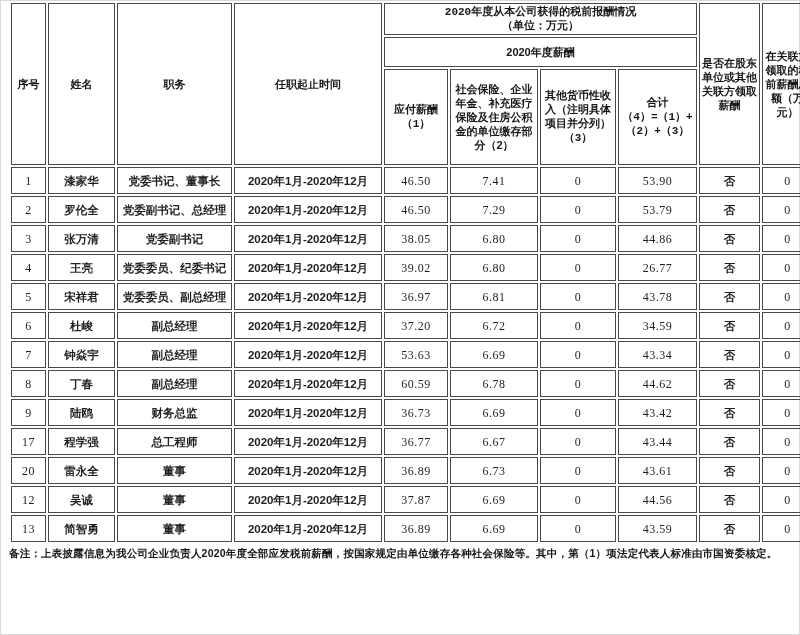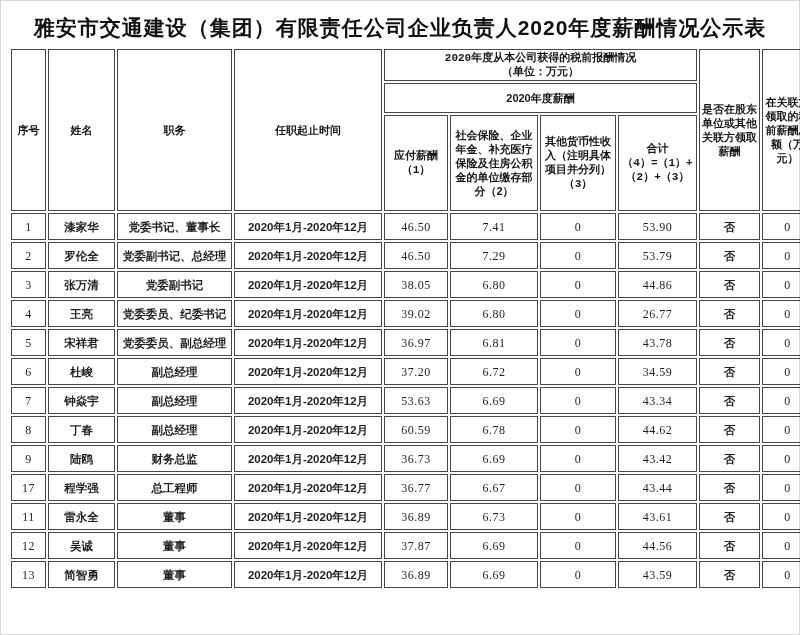--- a/index.html
+++ b/index.html
@@ -71,21 +71,20 @@
     color: #151515;
     padding: 3px 0 0 0;
     letter-spacing: 0.2px;
     white-space: nowrap;
   }
 </style>
 </head>
 <body>
 
 <div class="page">
-  <div class="page-title">雅安市交通建设（集团）有限责任公司企业负责人2020年度薪酬情况公示表</div>
 
   <table class="salary-table">
     <colgroup>
       <col style="width:35px">
         <col style="width:67px">
         <col style="width:115px">
         <col style="width:148px">
       <col style="width:64px">
         <col style="width:88px">
         <col style="width:76px">
@@ -233,21 +232,21 @@
           <td>总工程师</td>
           <td>2020年1月-2020年12月</td>
           <td class="num">36.77</td>
           <td class="num">6.67</td>
           <td class="num">0</td>
           <td class="num">43.44</td>
           <td>否</td>
           <td class="num">0</td>
         </tr>
         <tr>
-          <td class="num">11</td>
+          <td class="num">20</td>
           <td>雷永全</td>
           <td>董事</td>
           <td>2020年1月-2020年12月</td>
           <td class="num">36.89</td>
           <td class="num">6.73</td>
           <td class="num">0</td>
           <td class="num">43.61</td>
           <td>否</td>
           <td class="num">0</td>
         </tr>
@@ -271,13 +270,14 @@
           <td class="num">36.89</td>
           <td class="num">6.69</td>
           <td class="num">0</td>
           <td class="num">43.59</td>
           <td>否</td>
           <td class="num">0</td>
         </tr>
       </tbody>
   </table>
 
+  <div class="footnote">备注：上表披露信息为我公司企业负责人2020年度全部应发税前薪酬，按国家规定由单位缴存各种社会保险等。其中，第（1）项法定代表人标准由市国资委核定。</div>
 </div>
 
 </body></html>

